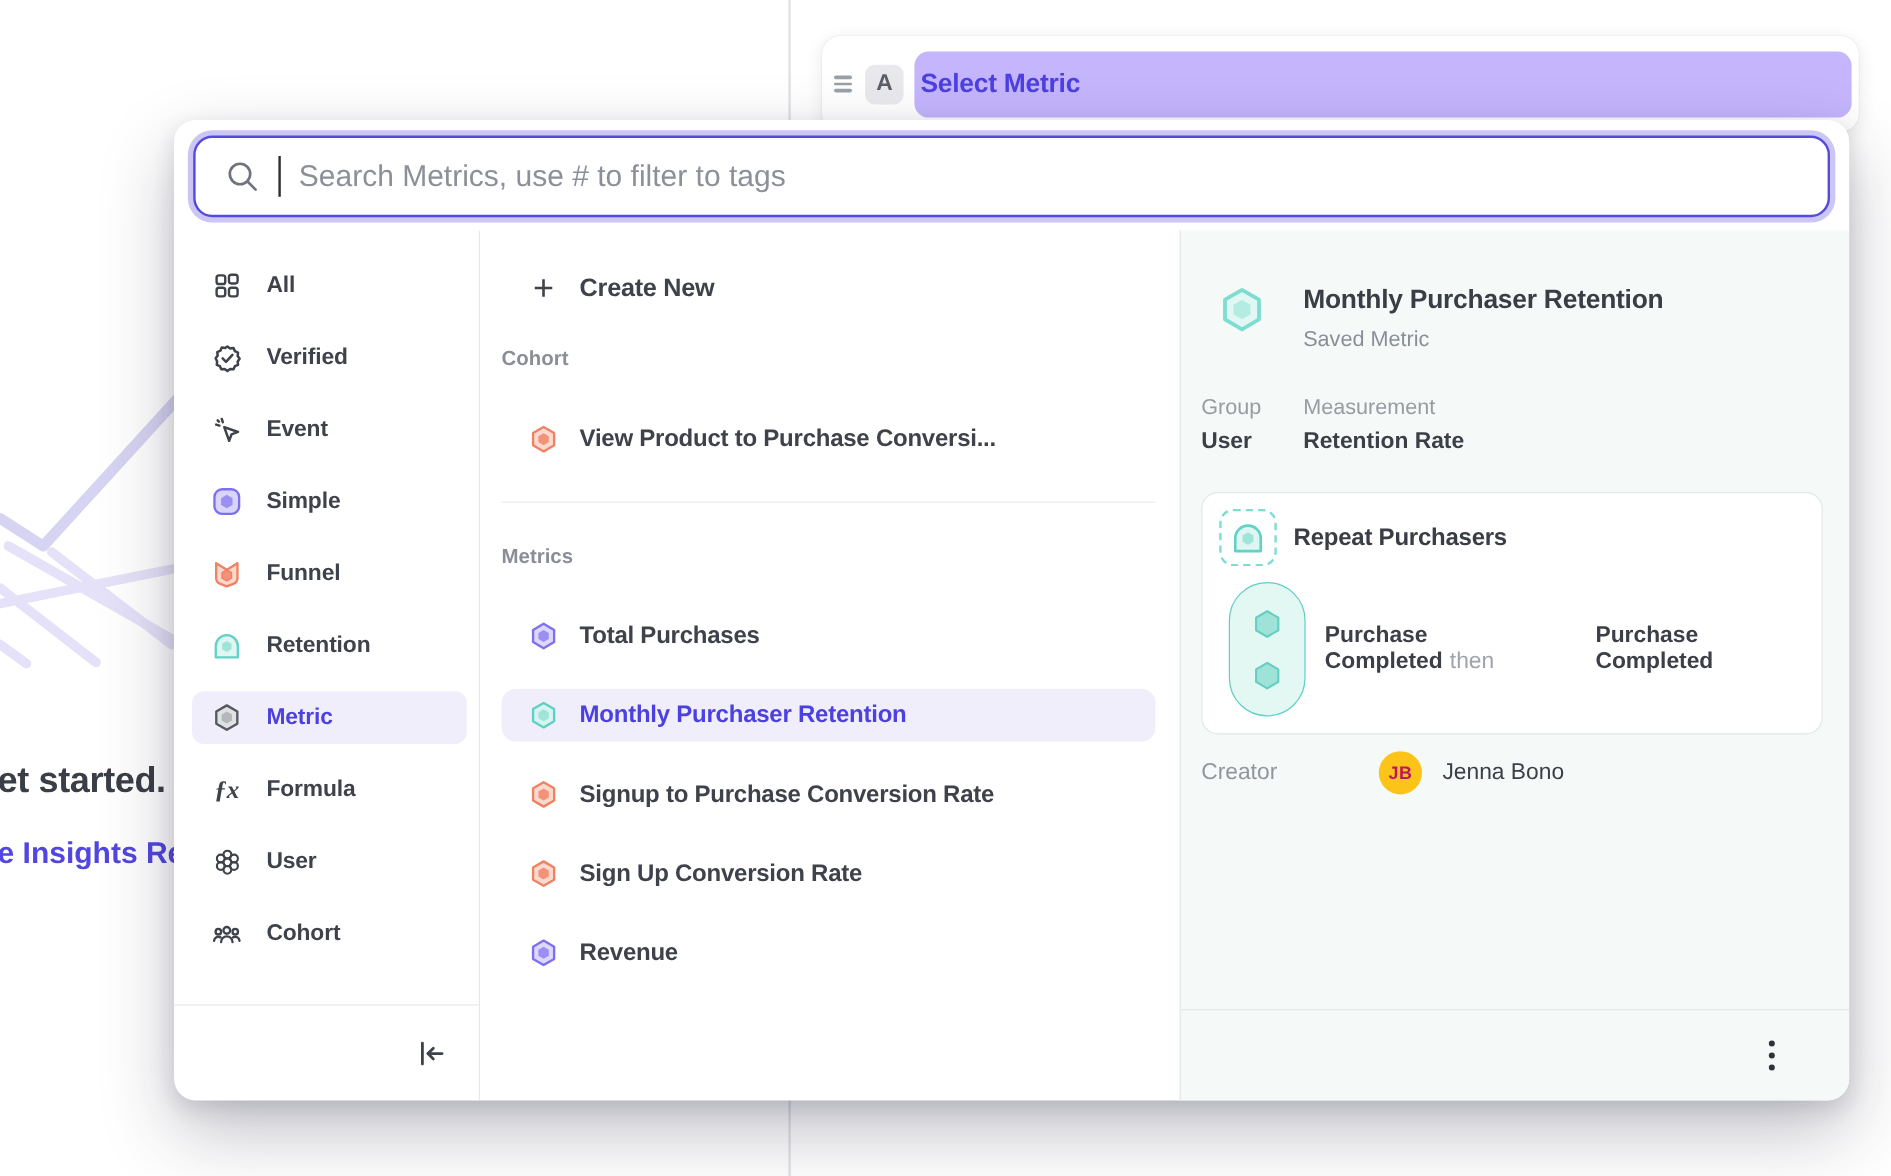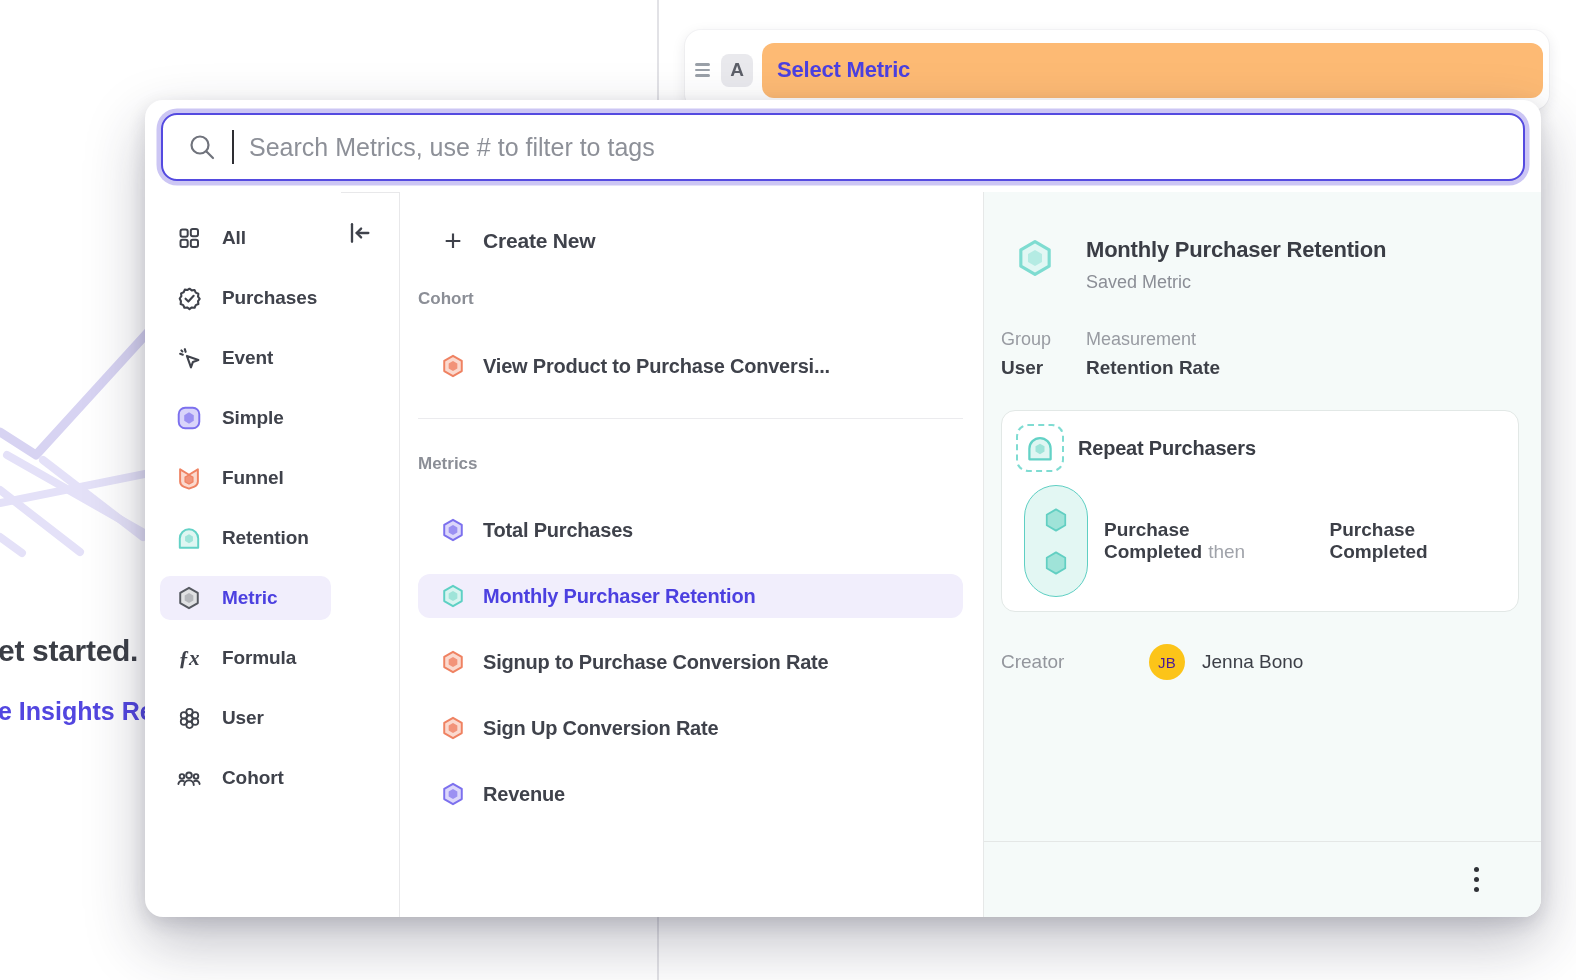--- a/index.html
+++ b/index.html
@@ -14,40 +14,40 @@
   .bg-link { position:absolute; left:-2px; top:697px; font-size:25px; font-weight:600; color:#5246e0; white-space:nowrap; }
 
   
   .metric-bar-card { position:absolute; left:685px; top:30px; width:864px; height:80px;
     background:#fff; border-radius:16px; box-shadow:0 4px 14px rgba(30,30,50,.10), 0 0 0 1px rgba(30,30,50,.03);
     display:flex; align-items:center; padding:0 6px 0 8px; gap:9px; z-index:2; }
   .drag-handle { display:flex; flex-direction:column; gap:3px; padding:6px 2px; cursor:grab; }
   .drag-handle span { width:15px; height:2.4px; background:#9aa0a8; border-radius:2px; }
   .letter-badge { width:32px; height:33px; border-radius:8px; background:#e9e9ed; color:#5c5f68;
     font-size:19px; font-weight:700; display:flex; align-items:center; justify-content:center; }
-  .select-metric-pill { flex:1; height:55px; border-radius:12px; background:#fdba74;
-    display:flex; align-items:center; padding-left:15px; }
+  .select-metric-pill { flex:1; height:55px; border-radius:12px; background:#c4b5fd;
+    display:flex; align-items:center; padding-left:5px; }
   .select-metric-pill span { font-size:22px; font-weight:700; color:#4c40e0; letter-spacing:-0.2px; }
 
   
   .modal { position:absolute; left:145px; top:100px; width:1396px; height:817px; background:#fff;
     border-radius:18px; overflow:hidden; z-index:3;
     box-shadow:0 26px 60px rgba(35,35,60,.28), 0 6px 18px rgba(35,35,60,.14); display:flex; flex-direction:column; }
   .search-wrap { padding:13px 16px 0 16px; }
   .search-field { height:68px; background:#fff; border:2.5px solid #544ae0; border-radius:16px;
     box-shadow:0 0 0 4.5px #ccc6f4; display:flex; align-items:center; padding:12px 24px; gap:15px; }
   .search-field .caret { width:2px; height:34px; background:#2e2e33; }
   .search-field input { flex:1; border:none; outline:none; font-size:25px; color:#3f424b; background:transparent;
     font-family:"Liberation Sans", sans-serif; }
   .search-field input::placeholder { color:#8d9098; }
 
   .columns { flex:1; display:flex; margin-top:11px; min-height:0; }
 
   
-  .sidebar { width:255px; border-right:1px solid #e8e8ea; display:flex; flex-direction:row; }
+  .sidebar { width:255px; border-right:1px solid #e8e8ea; display:flex; flex-direction:column; }
   .side-items { flex:1; padding:24px 10px 0 15px; }
   .side-item { height:44px; display:flex; align-items:center; gap:20px; padding-left:16px; border-radius:10px;
     margin-bottom:16px; cursor:pointer; }
   .side-item .lbl { font-size:19px; font-weight:600; color:#3f424b; letter-spacing:-0.1px; }
   .side-item.selected { background:#f1eefc; }
   .side-item.selected .lbl { color:#4c40e0; }
   .icon-24 { width:26px; height:26px; display:flex; align-items:center; justify-content:center; flex:0 0 26px; }
   .fx { font-size:21px; font-style:italic; font-weight:600; font-family:"Liberation Serif", serif; color:#3f424b; }
   .side-footer { height:80px; border-top:1px solid #e8e8ea; display:flex; align-items:center; justify-content:flex-end; padding-right:22px; }
   .collapse-btn { background:none; border:none; cursor:pointer; width:36px; height:36px; display:flex; align-items:center; justify-content:center; }
@@ -91,23 +91,23 @@
   .card-head { display:flex; align-items:center; gap:14px; }
   .dashed-box { width:48px; height:48px; border:2px dashed #7fdcd2; border-radius:12px; display:flex; align-items:center; justify-content:center; }
   .card-title { font-size:20px; font-weight:700; color:#3a3d45; letter-spacing:-0.2px;text-align:center; }
   .steps { display:flex; align-items:center; gap:16px; margin:13px 0 0 8px; }
   .capsule { width:64px; height:112px; background:#e3f7f3; border:1.6px solid #5ecfc3; border-radius:32px;
     display:flex; flex-direction:column; align-items:center; justify-content:center; gap:13px; flex:0 0 64px; }
   .capsule .hex-solid { width:30px; height:30px; }
   .step-lines { display:flex; flex-direction:row; gap:18px; }
   .step-line { font-size:19px; font-weight:600; color:#3c3f47; }
   .step-line .conn { font-weight:400; color:#a0a3aa; margin-left:6px; }
-  .creator-row { display:flex; align-items:center; margin-top:32px; }
+  .creator-row { display:flex; align-items:center; margin-top:14px; }
   .creator-label { width:148px; font-size:19px; font-weight:500; color:#93969d; }
-  .avatar { width:36px; height:36px; border-radius:50%; background:#fcc419; color:#4c1d95; font-size:15px; font-weight:400;
+  .avatar { width:36px; height:36px; border-radius:50%; background:#fcc419; color:#be185d; font-size:15px; font-weight:700;
     display:flex; align-items:center; justify-content:center; letter-spacing:0.3px; }
   .creator-name { font-size:19px; font-weight:500; color:#3c3f47; margin-left:17px; }
   .detail-footer { height:76px; border-top:1px solid #e4e7e6; display:flex; align-items:center; justify-content:flex-end; padding-right:56px; }
   .kebab { display:flex; flex-direction:column; gap:5px; cursor:pointer; padding:6px; }
   .kebab i { width:5px; height:5px; border-radius:50%; background:#2f3237; }
 
   
   .arch { width:26px; height:26px; }
 </style>
 </head>
@@ -182,21 +182,21 @@
               </span>
             <span class="lbl">All</span>
           </div>
           <div class="side-item">
             <span class="icon-24">
               <svg width="25" height="25" viewBox="0 0 24 24" fill="none" stroke="#3f424b" stroke-width="2" stroke-linejoin="round" stroke-linecap="round">
                 <path d="M12 2.6 l2.2 1.6 2.7-.3 1.1 2.5 2.5 1.1-.3 2.7 1.6 2.2-1.6 2.2.3 2.7-2.5 1.1-1.1 2.5-2.7-.3-2.2 1.6-2.2-1.6-2.7.3-1.1-2.5-2.5-1.1.3-2.7L2.6 12l1.6-2.2-.3-2.7 2.5-1.1 1.1-2.5 2.7.3Z"></path>
                 <polyline points="8.2,12.2 10.9,14.9 16,9.4"></polyline>
               </svg>
               </span>
-            <span class="lbl">Purchases</span>
+            <span class="lbl">Verified</span>
           </div>
           <div class="side-item">
             <span class="icon-24">
               <svg width="25" height="25" viewBox="0 0 24 24" fill="none" stroke="#3f424b" stroke-width="2" stroke-linejoin="round" stroke-linecap="round">
                 <path d="M9.5 9.5 L20.5 13.4 L15.3 15.3 L13.4 20.5 Z"></path>
                 <line x1="7.5" y1="3" x2="8.3" y2="5.6"></line>
                   <line x1="3" y1="7.5" x2="5.6" y2="8.3"></line>
                   <line x1="4.2" y1="4.2" x2="5.2" y2="5.2"></line>
               </svg>
               </span>

